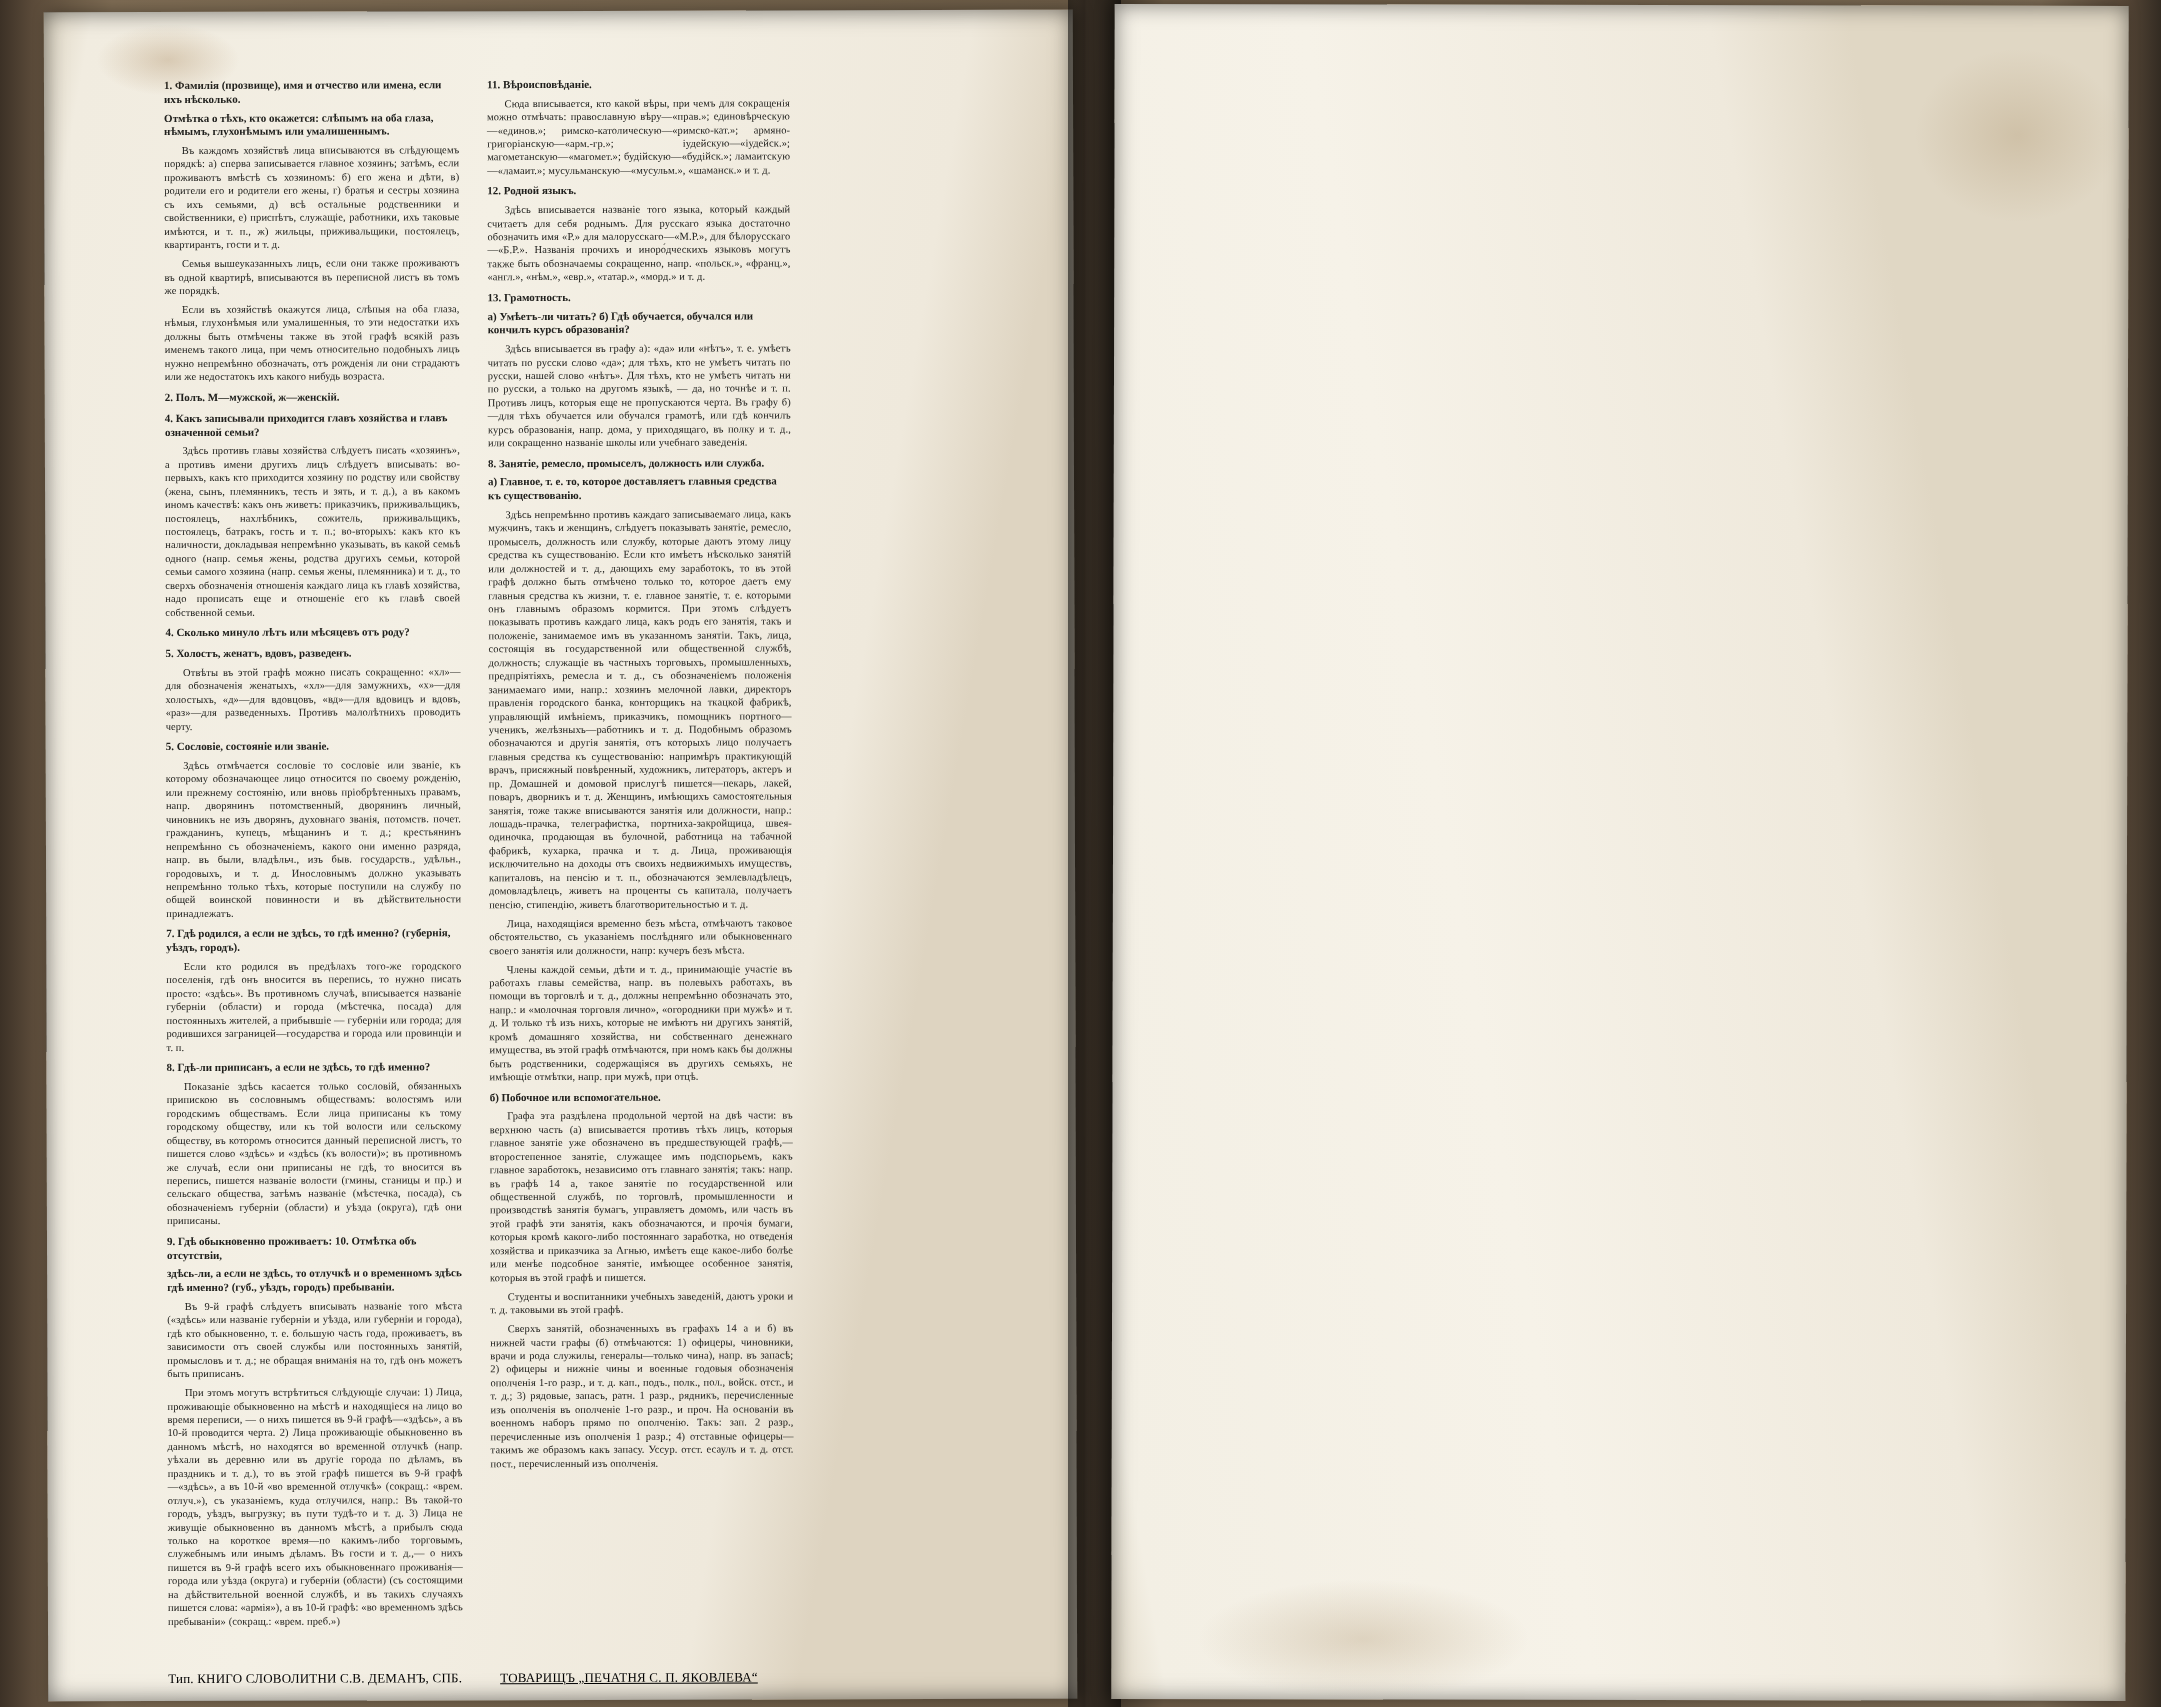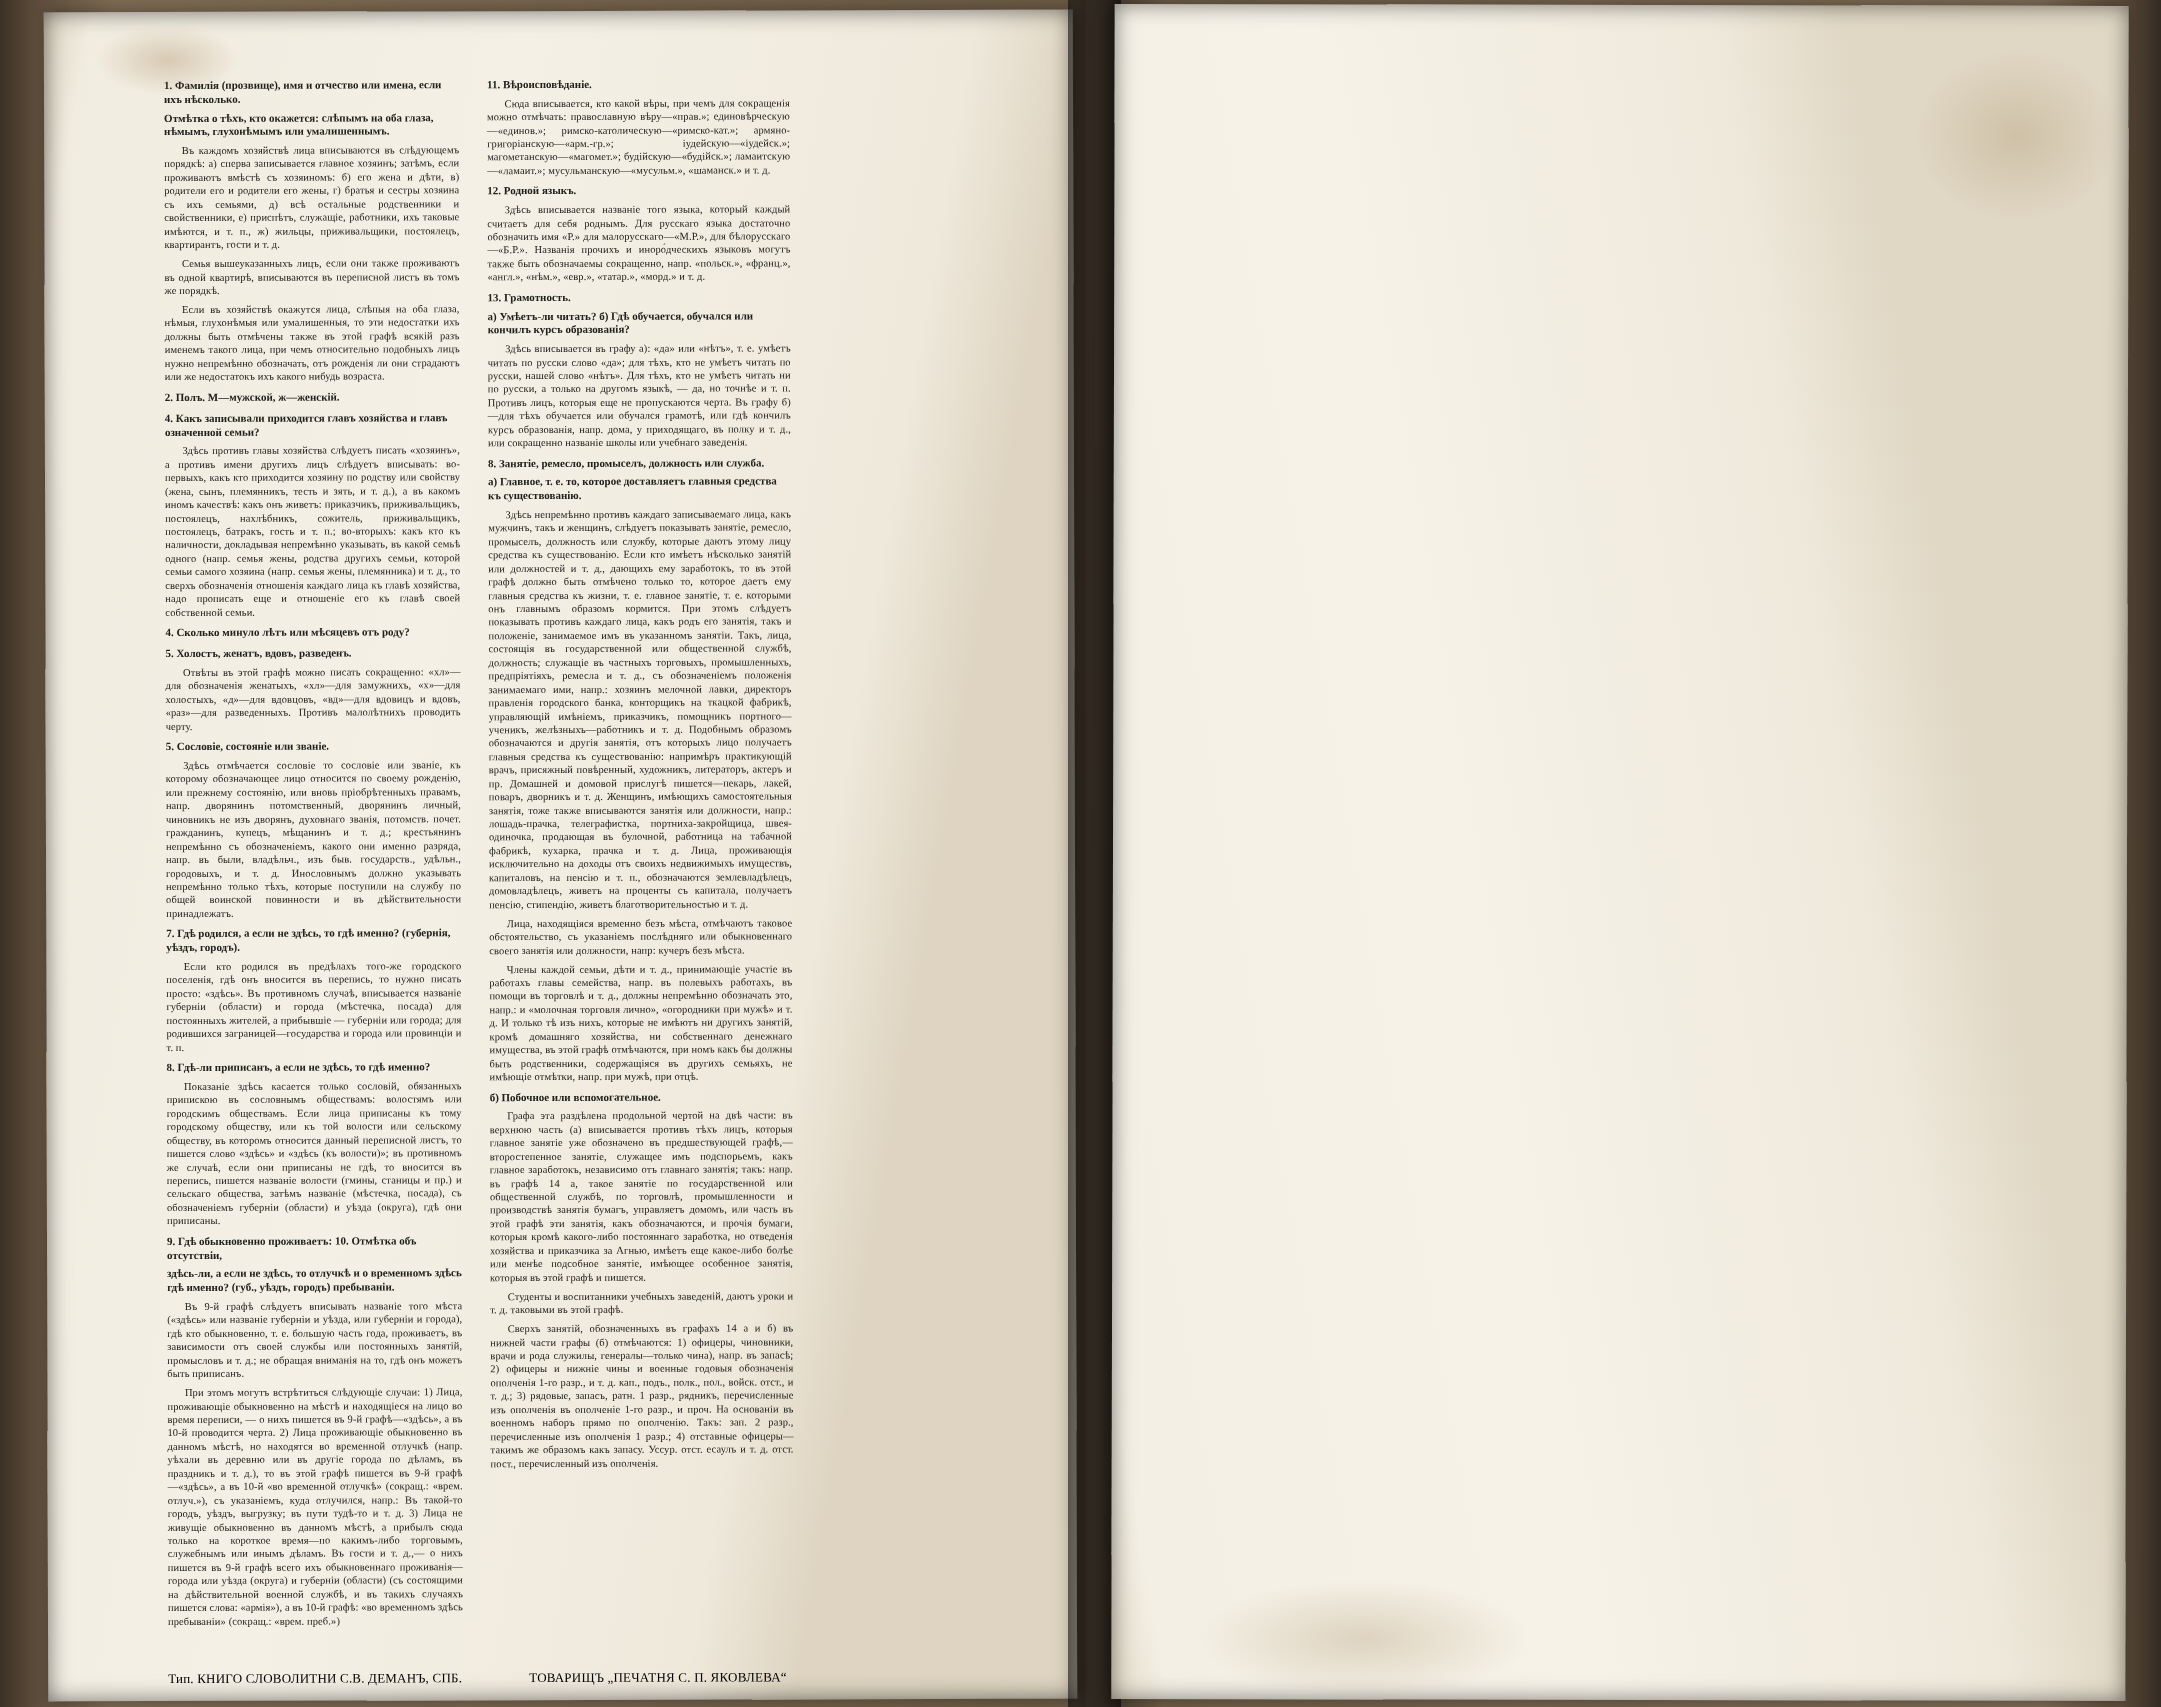--- a/index.html
+++ b/index.html
@@ -83,21 +83,21 @@
       <p class="t">Здѣсь непремѣнно противъ каждаго записываемаго лица, какъ мужчинъ, такъ и женщинъ, слѣдуетъ показывать занятіе, ремесло, промыселъ, должность или службу, которые даютъ этому лицу средства къ существованію. Если кто имѣетъ нѣсколько занятій или должностей и т. д., дающихъ ему заработокъ, то въ этой графѣ должно быть отмѣчено только то, которое даетъ ему главныя средства къ жизни, т. е. главное занятіе, т. е. которыми онъ главнымъ образомъ кормится. При этомъ слѣдуетъ показывать противъ каждаго лица, какъ родъ его занятія, такъ и положеніе, занимаемое имъ въ указанномъ занятіи. Такъ, лица, состоящія въ государственной или общественной службѣ, должность; служащіе въ частныхъ торговыхъ, промышленныхъ, предпріятіяхъ, ремесла и т. д., съ обозначеніемъ положенія занимаемаго ими, напр.: хозяинъ мелочной лавки, директоръ правленія городского банка, конторщикъ на ткацкой фабрикѣ, управляющій имѣніемъ, приказчикъ, помощникъ портного—ученикъ, желѣзныхъ—работникъ и т. д. Подобнымъ образомъ обозначаются и другія занятія, отъ которыхъ лицо получаетъ главныя средства къ существованію: напримѣръ практикующій врачъ, присяжный повѣренный, художникъ, литераторъ, актеръ и пр. Домашней и домовой прислугѣ пишется—пекарь, лакей, поваръ, дворникъ и т. д. Женщинъ, имѣющихъ самостоятельныя занятія, тоже также вписываются занятія или должности, напр.: лошадь-прачка, телеграфистка, портниха-закройщица, швея-одиночка, продающая въ булочной, работница на табачной фабрикѣ, кухарка, прачка и т. д. Лица, проживающія исключительно на доходы отъ своихъ недвижимыхъ имуществъ, капиталовъ, на пенсію и т. п., обозначаются землевладѣлецъ, домовладѣлецъ, живетъ на проценты съ капитала, получаетъ пенсію, стипендію, живетъ благотворительностью и т. д.</p>
       <p class="t">Лица, находящіяся временно безъ мѣста, отмѣчаютъ таковое обстоятельство, съ указаніемъ послѣдняго или обыкновеннаго своего занятія или должности, напр: кучеръ безъ мѣста.</p>
       <p class="t">Члены каждой семьи, дѣти и т. д., принимающіе участіе въ работахъ главы семейства, напр. въ полевыхъ работахъ, въ помощи въ торговлѣ и т. д., должны непремѣнно обозначать это, напр.: и «молочная торговля лично», «огородники при мужѣ» и т. д. И только тѣ изъ нихъ, которые не имѣютъ ни другихъ занятій, кромѣ домашняго хозяйства, ни собственнаго денежнаго имущества, въ этой графѣ отмѣчаются, при номъ какъ бы должны быть родственники, содержащіяся въ другихъ семьяхъ, не имѣющіе отмѣтки, напр. при мужѣ, при отцѣ.</p>
       <p class="h center sp">б) Побочное или вспомогательное.</p>
       <p class="t">Графа эта раздѣлена продольной чертой на двѣ части: въ верхнюю часть (а) вписывается противъ тѣхъ лицъ, которыя главное занятіе уже обозначено въ предшествующей графѣ,—второстепенное занятіе, служащее имъ подспорьемъ, какъ главное заработокъ, независимо отъ главнаго занятія; такъ: напр. въ графѣ 14 а, такое занятіе по государственной или общественной службѣ, по торговлѣ, промышленности и производствѣ занятія бумагъ, управляетъ домомъ, или часть въ этой графѣ эти занятія, какъ обозначаются, и прочія бумаги, которыя кромѣ какого-либо постояннаго заработка, но отведенія хозяйства и приказчика за Агнью, имѣетъ еще какое-либо болѣе или менѣе подсобное занятіе, имѣющее особенное занятія, которыя въ этой графѣ и пишется.</p>
       <p class="t">Студенты и воспитанники учебныхъ заведеній, даютъ уроки и т. д. таковыми въ этой графѣ.</p>
       <p class="t">Сверхъ занятій, обозначенныхъ въ графахъ 14 а и б) въ нижней части графы (б) отмѣчаются: 1) офицеры, чиновники, врачи и рода служилы, генералы—только чина), напр. въ запасѣ; 2) офицеры и нижніе чины и военные годовыя обозначенія ополченія 1-го разр., и т. д. кап., подъ., полк., пол., войск. отст., и т. д.; 3) рядовые, запасъ, ратн. 1 разр., рядникъ, перечисленные изъ ополченія въ ополченіе 1-го разр., и проч. На основаніи въ военномъ наборъ прямо по ополченію. Такъ: зап. 2 разр., перечисленные изъ ополченія 1 разр.; 4) отставные офицеры—такимъ же образомъ какъ запасу. Уссур. отст. есаулъ и т. д.    отст. пост., перечисленный изъ ополченія.</p>
     </div>
 
     <div class="smallfoot" style="left:120px;">Тип. КНИГО СЛОВОЛИТНИ С.В. ДЕМАНЪ, СПБ.</div>
-    <div class="smallfoot" style="left:481px;">ТОВАРИЩЪ „ПЕЧАТНЯ С. П. ЯКОВЛЕВА“</div>
+    <div class="smallfoot" style="left:452px;text-decoration:underline;">ТОВАРИЩЪ „ПЕЧАТНЯ С. П. ЯКОВЛЕВА“</div>
   </div>
 
   <div class="gutter"></div>
 
   <div class="leaf leaf-right">
 
     
   </div>
 
   <div class="stain" style="left:96px;top:24px;width:144px;height:72px;background:radial-gradient(ellipse,rgba(150,110,60,.28),rgba(150,110,60,0) 70%);"></div>

